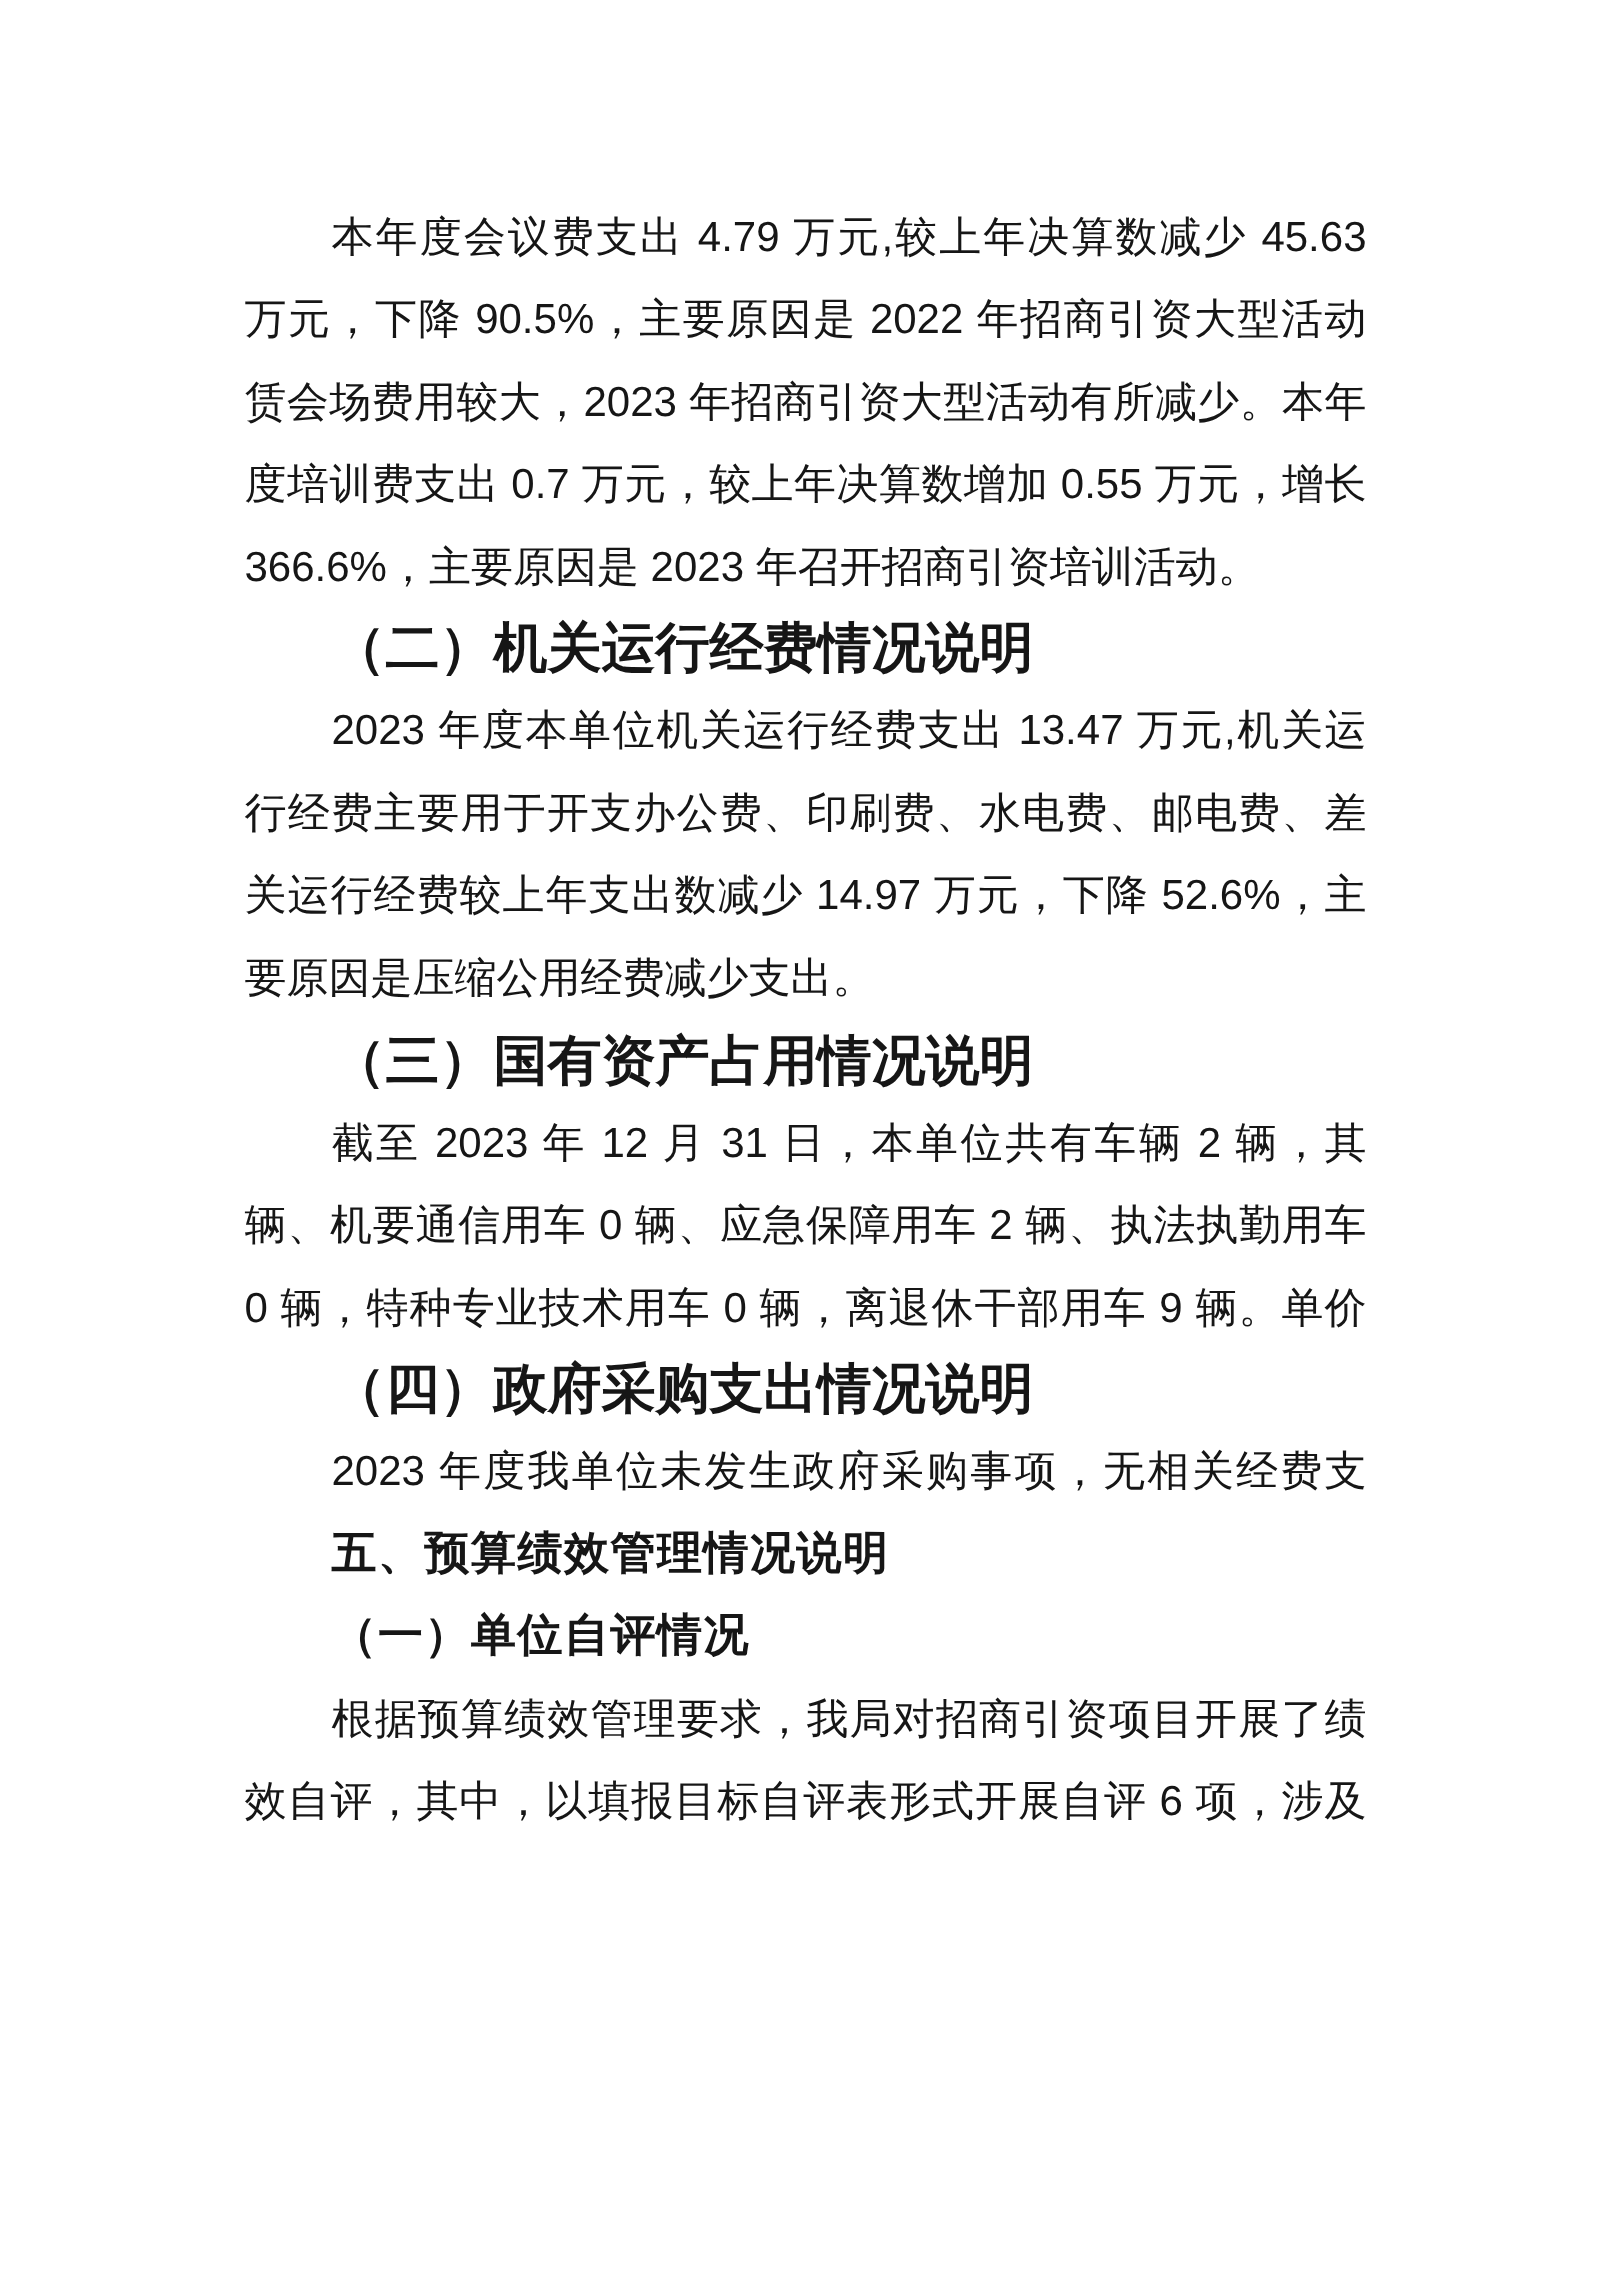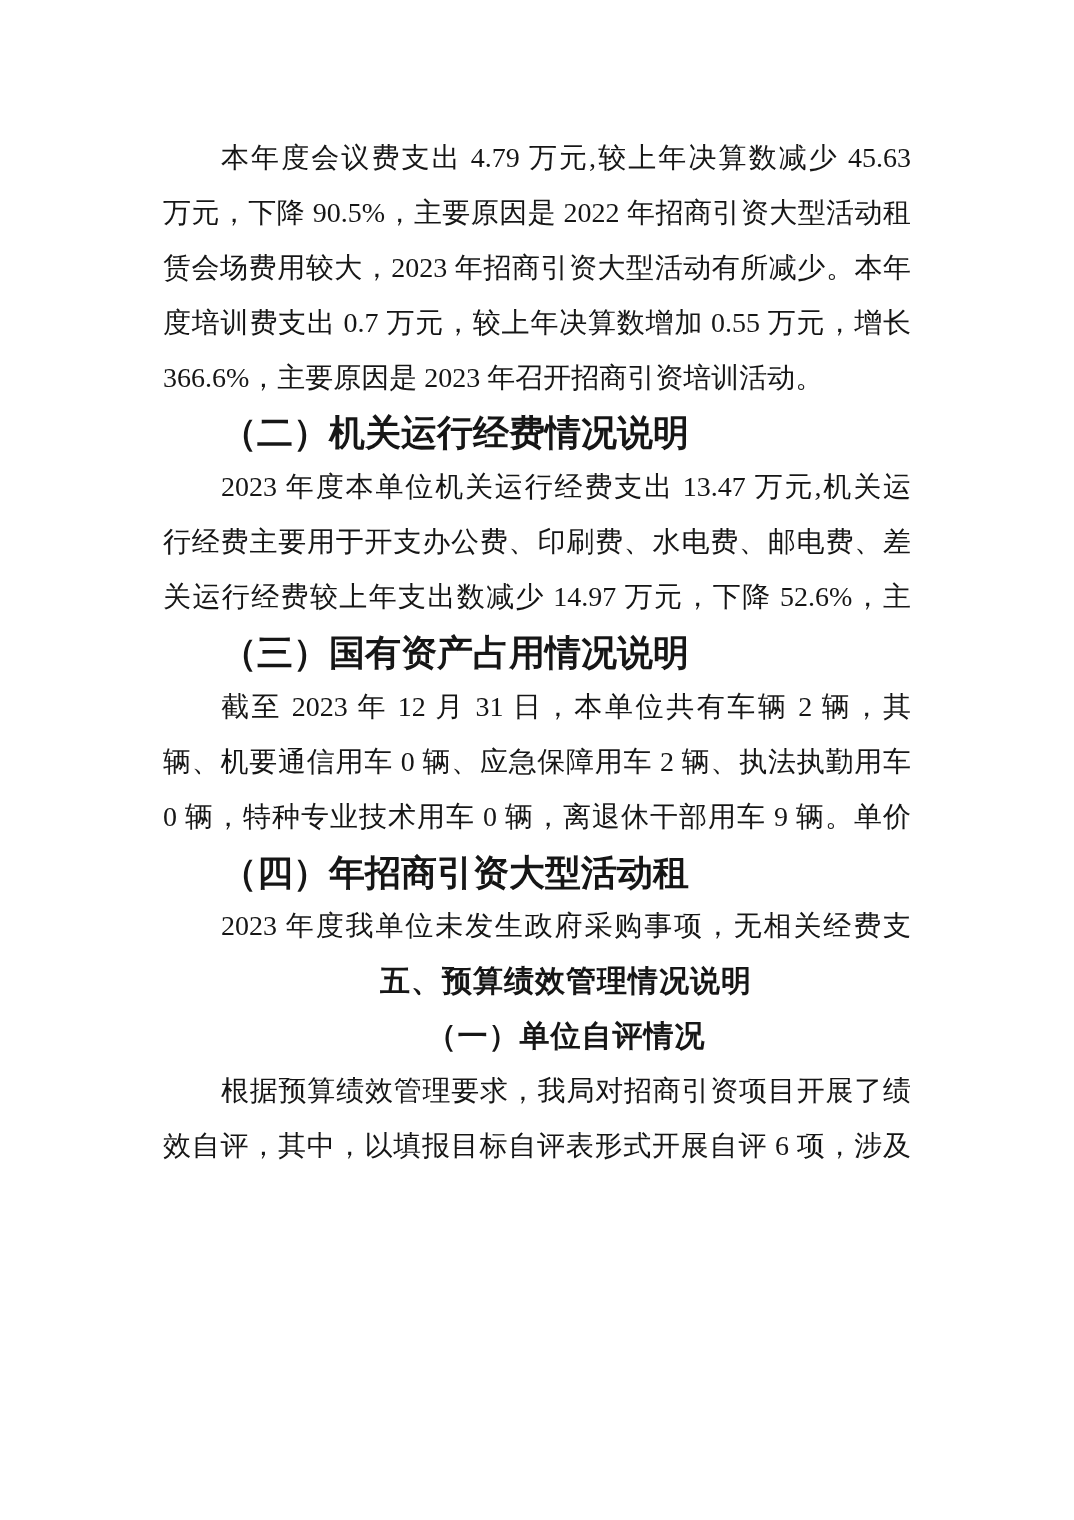--- a/index.html
+++ b/index.html
@@ -21,61 +21,61 @@
     width: 748px;
   }
   .line {
     height: 54.9px;
     line-height: 54.9px;
     font-size: 28px;
     color: #161616;
     overflow: hidden;
     text-align: left;
     white-space: normal;
-    font-family: Liberation Serif, serif;
+    font-family: Liberation Sans, sans-serif;
   }
   .line.fill {
     text-align: justify;
     text-align-last: justify;
     text-justify: inter-character;
   }
   .line.indent {
     text-indent: 58px;
   }
   .line.heading-kai {
     font-weight: bold;
     font-size: 36px;
     font-family: "DejaVu Serif", "Liberation Serif", serif;
   }
   .line.heading-hei {
     font-weight: bold;
     font-size: 30px;
     letter-spacing: 1px;
     font-family: "DejaVu Sans", "Liberation Sans", sans-serif;
-    text-align: center;
   }
 </style>
 </head>
 <body>
 
 <div class="page">
   <div class="text-block">
       <div class="line body indent fill">本年度会议费支出 4.79 万元,较上年决算数减少 45.63</div>
       <div class="line body fill">万元，下降 90.5%，主要原因是 2022 年招商引资大型活动租</div>
       <div class="line body fill">赁会场费用较大，2023 年招商引资大型活动有所减少。本年</div>
       <div class="line body fill">度培训费支出 0.7 万元，较上年决算数增加 0.55 万元，增长</div>
       <div class="line body">366.6%，主要原因是 2023 年召开招商引资培训活动。</div>
       <div class="line heading-kai indent">（二）机关运行经费情况说明</div>
       <div class="line body indent fill">2023 年度本单位机关运行经费支出 13.47 万元,机关运</div>
       <div class="line body fill">行经费主要用于开支办公费、印刷费、水电费、邮电费、差</div>
       <div class="line body fill">关运行经费较上年支出数减少 14.97 万元，下降 52.6%，主</div>
+      <div class="line body">要原因是压缩公用经费减少支出。</div>
       <div class="line heading-kai indent">（三）国有资产占用情况说明</div>
       <div class="line body indent fill">截至 2023 年 12 月 31 日，本单位共有车辆 2 辆，其</div>
       <div class="line body fill">辆、机要通信用车 0 辆、应急保障用车 2 辆、执法执勤用车</div>
       <div class="line body fill">0 辆，特种专业技术用车 0 辆，离退休干部用车 9 辆。单价</div>
-      <div class="line heading-kai indent">（四）年招商引资大型活动租</div>
+      <div class="line heading-kai indent">（四）政府采购支出情况说明</div>
       <div class="line body indent fill">2023 年度我单位未发生政府采购事项，无相关经费支出。</div>
       <div class="line heading-hei indent">五、预算绩效管理情况说明</div>
       <div class="line heading-hei indent">（一）单位自评情况</div>
       <div class="line body indent fill">根据预算绩效管理要求，我局对招商引资项目开展了绩</div>
       <div class="line body fill">效自评，其中，以填报目标自评表形式开展自评 6 项，涉及</div>
     </div>
 </div>
 
 </body></html>

